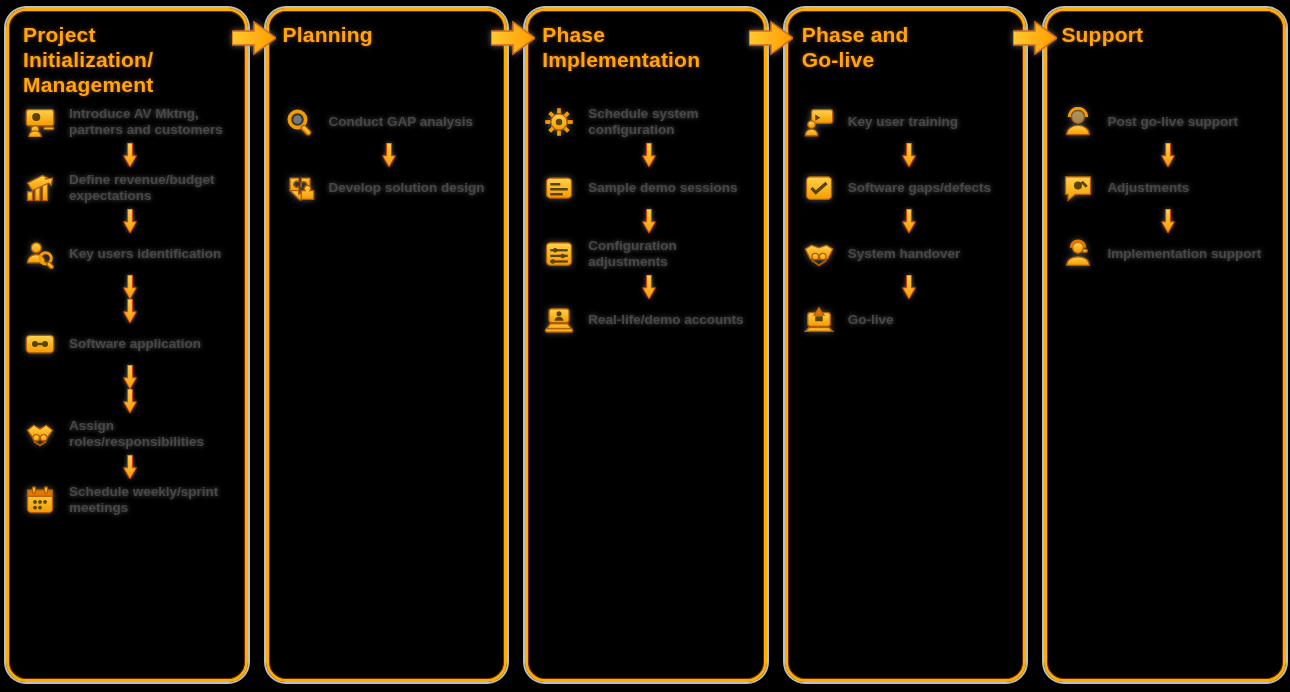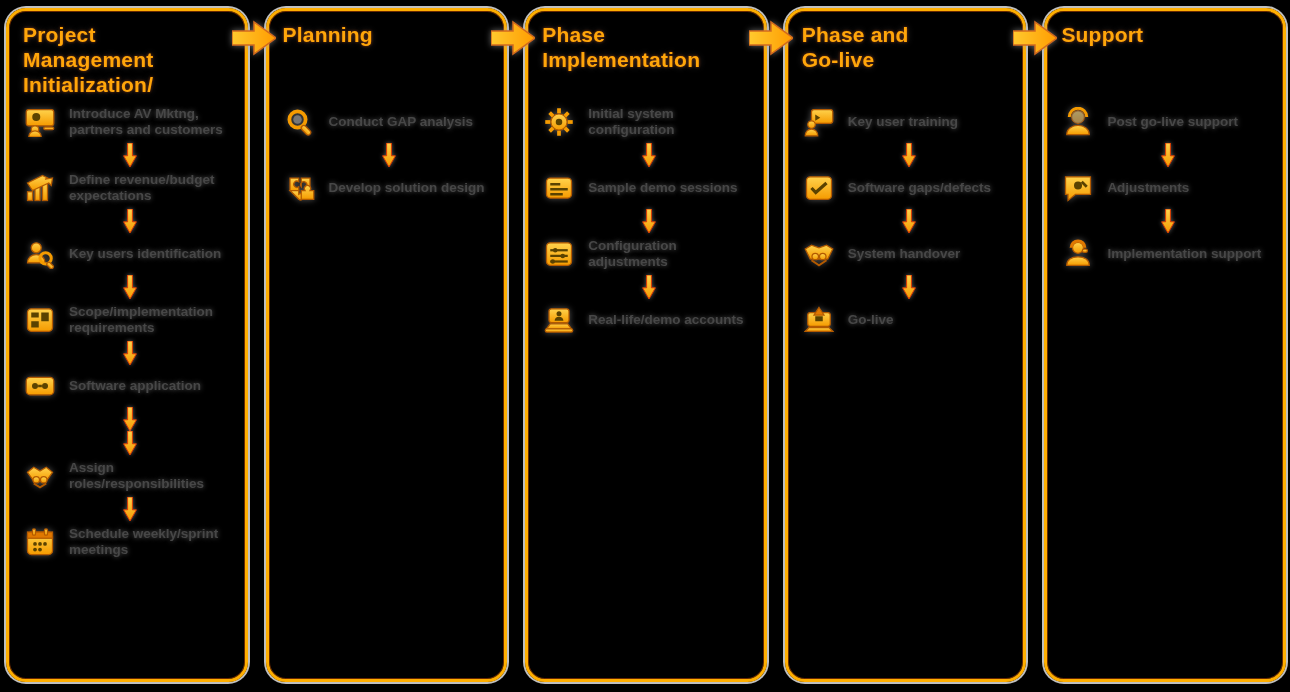--- a/index.html
+++ b/index.html
@@ -37,22 +37,22 @@
       <stop offset="0" stop-color="#FFC92E"></stop>
       <stop offset="1" stop-color="#FF9C00"></stop>
     </linearGradient>
   </defs>
 </svg>
 
 <div id="board">
     <div class="panel">
       <div class="panel-title">
         <div>Project</div>
+        <div>Initialization/</div>
         <div>Management</div>
-        <div>Initialization/</div>
       </div>
       <div class="steps">
         <div class="step">
           <div class="icon-wrap">
             <svg width="30" height="30" viewBox="0 0 24 24">
               <rect x="1" y="2" width="22" height="13" rx="2" fill="url(#gy)" stroke="#B35A00" stroke-width="1"></rect>
               <circle cx="9" cy="8" r="3.2" fill="#5a4200"></circle>
               <circle cx="8" cy="18" r="3" fill="url(#gy)" stroke="#B35A00" stroke-width="1"></circle>
               <path d="M3 24c0-3 2.2-5 5-5s5 2 5 5z" fill="url(#gy)" stroke="#B35A00" stroke-width="1"></path>
               <rect x="15" y="16" width="8" height="2" rx="1" fill="url(#gy)" stroke="#B35A00" stroke-width="1"></rect>
@@ -89,31 +89,20 @@
               <circle cx="16.5" cy="15.5" r="4.5" fill="none" stroke="#F59B00" stroke-width="2.4"></circle>
               <rect x="19" y="18" width="6" height="3" rx="1.4" transform="rotate(45 19 18)" fill="url(#gy)" stroke="#B35A00" stroke-width="1"></rect>
             </svg>
           </div>
           <div class="step-label">Key users identification</div>
         </div>
         <div class="down-arrow-row">
           <svg width="14" height="24" viewBox="0 0 16 30">
             <polygon points="5,0 11,0 11,16 16,16 8,30 0,16 5,16" fill="url(#gy)" stroke="#E03A00" stroke-width="1.2"></polygon>
           </svg>
-        </div>
-        <div class="step">
-          <div class="icon-wrap">
-            <svg width="30" height="30" viewBox="0 0 24 24">
-              <rect x="2" y="3" width="20" height="18" rx="3" fill="url(#gy)" stroke="#B35A00" stroke-width="1"></rect>
-              <rect x="5" y="6" width="6" height="4" fill="#5a4200"></rect>
-              <rect x="13" y="6" width="6" height="7" fill="#5a4200"></rect>
-              <rect x="5" y="13" width="6" height="5" fill="#5a4200"></rect>
-            </svg>
-          </div>
-          <div class="step-label">Scope/implementation requirements</div>
         </div>
         <div class="down-arrow-row">
           <svg width="14" height="24" viewBox="0 0 16 30">
             <polygon points="5,0 11,0 11,16 16,16 8,30 0,16 5,16" fill="url(#gy)" stroke="#E03A00" stroke-width="1.2"></polygon>
           </svg>
         </div>
         <div class="step">
           <div class="icon-wrap">
             <svg width="30" height="30" viewBox="0 0 24 24">
               <rect x="1" y="5" width="22" height="14" rx="3" fill="url(#gy)" stroke="#B35A00" stroke-width="1"></rect>
@@ -217,21 +206,21 @@
                 <line x1="12" y1="19" x2="12" y2="23"></line>
                 <line x1="1" y1="12" x2="5" y2="12"></line>
                 <line x1="19" y1="12" x2="23" y2="12"></line>
                 <line x1="4.5" y1="4.5" x2="7.3" y2="7.3"></line>
                 <line x1="16.7" y1="16.7" x2="19.5" y2="19.5"></line>
                 <line x1="19.5" y1="4.5" x2="16.7" y2="7.3"></line>
                 <line x1="4.5" y1="19.5" x2="7.3" y2="16.7"></line>
               </g>
             </svg>
           </div>
-          <div class="step-label">Initial system configuration</div>
+          <div class="step-label">Schedule system configuration</div>
         </div>
         <div class="down-arrow-row">
           <svg width="14" height="24" viewBox="0 0 16 30">
             <polygon points="5,0 11,0 11,16 16,16 8,30 0,16 5,16" fill="url(#gy)" stroke="#E03A00" stroke-width="1.2"></polygon>
           </svg>
         </div>
         <div class="step">
           <div class="icon-wrap">
             <svg width="30" height="30" viewBox="0 0 24 24">
               <rect x="2" y="4" width="20" height="16" rx="3" fill="url(#gy)" stroke="#B35A00" stroke-width="1"></rect>

